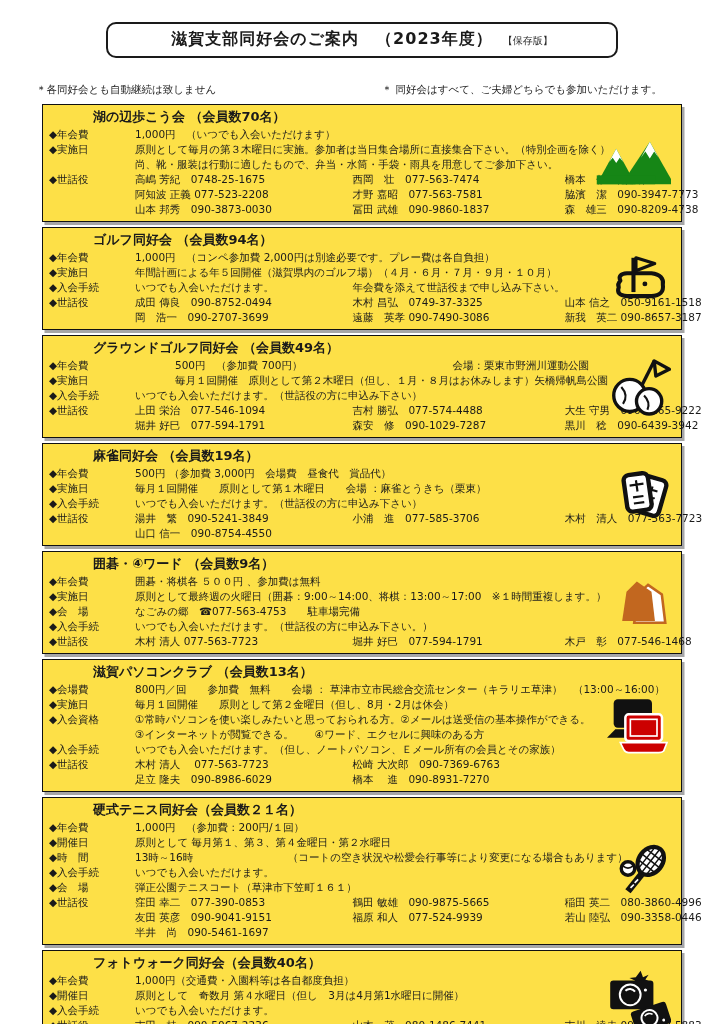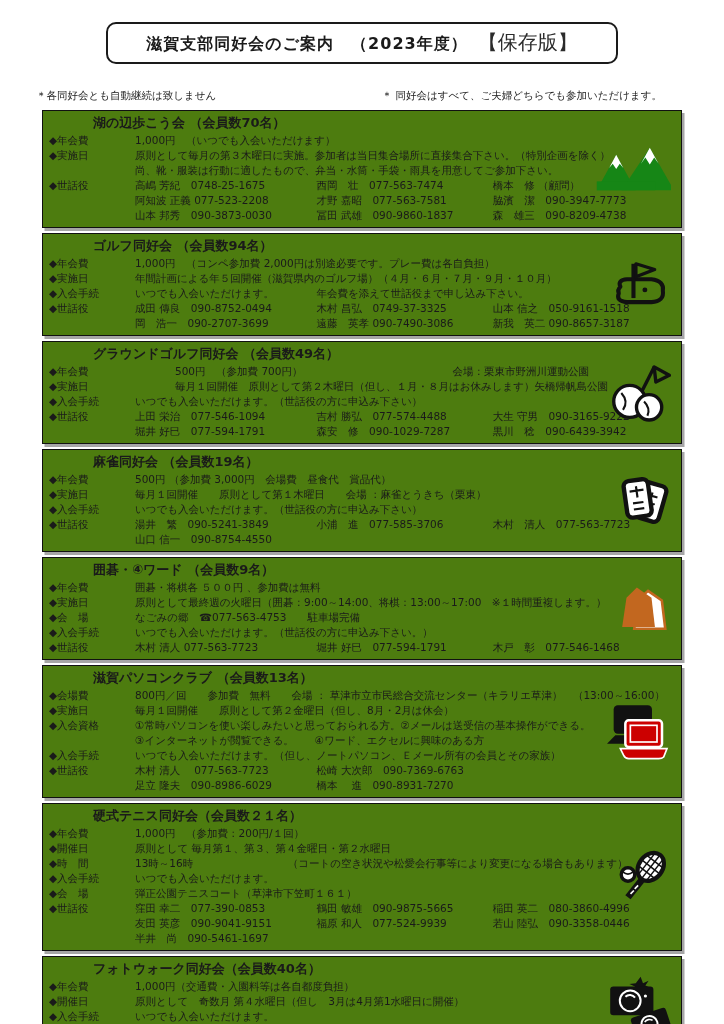--- a/index.html
+++ b/index.html
@@ -9,40 +9,40 @@
     font-family:"DejaVu Sans","Liberation Sans",sans-serif;
     color:#1a1a1a; overflow:hidden;
   }
   .page { padding:22px 0 0 0; }
 
   .title-box {
     width:512px; margin:0 auto; border:2px solid #1a1a1a; border-radius:10px;
     text-align:center; padding:5px 4px 6px 4px;
   }
   .title-main { font-size:16px; font-weight:bold; letter-spacing:1px; }
-  .title-tag  { font-size:20px; font-weight:400; color:#2b2b2b; margin-left:10px; }
+  .title-tag  { font-size:10px; font-weight:400; color:#2b2b2b; margin-left:10px; }
 
   .notes {
     display:flex; padding:9px 62px 7px 36px; justify-content:space-between;
     font-size:10.5px; color:#222;margin-top:16px;
   }
 
   .sections { display:flex; flex-direction:column; gap:5px; padding:0 42px; }
 
   .sec {
-    position:relative; border:1.6px solid #111; background:#4d7c0f;
+    position:relative; border:1.6px solid #111; background:#fde047;
     box-shadow:2.5px 3px 0 #a6a6a6;
     padding:2px 8px 4px 6px;
   }
   .sec-title { font-size:13px; font-weight:bold; padding:1px 0 1px 44px; line-height:18px; }
   .row { display:flex; font-size:10.5px; line-height:15px; }
   .row-label { flex:0 0 86px; white-space:pre; }
   .row-content { flex:1 1 auto; min-width:0; padding-right:4px; }
   .line { white-space:pre-wrap; }
-  .line.cols { display:grid; grid-template-columns:34% 33% 33%; }
+  .line.cols { display:grid; grid-template-columns:34% 33% 33%;gap:36px; }
   .line.cols > span { white-space:pre; overflow:visible; }
   .line.split { display:flex; justify-content:space-between; padding-right:80px;margin-left:40px; }
   .line.split > span { white-space:pre; }
 
   .icon-wrap {
     position:absolute; right:10px; top:50%; transform:translateY(-50%);
     display:flex; align-items:center; justify-content:center;
   }
 </style>
 </head>

